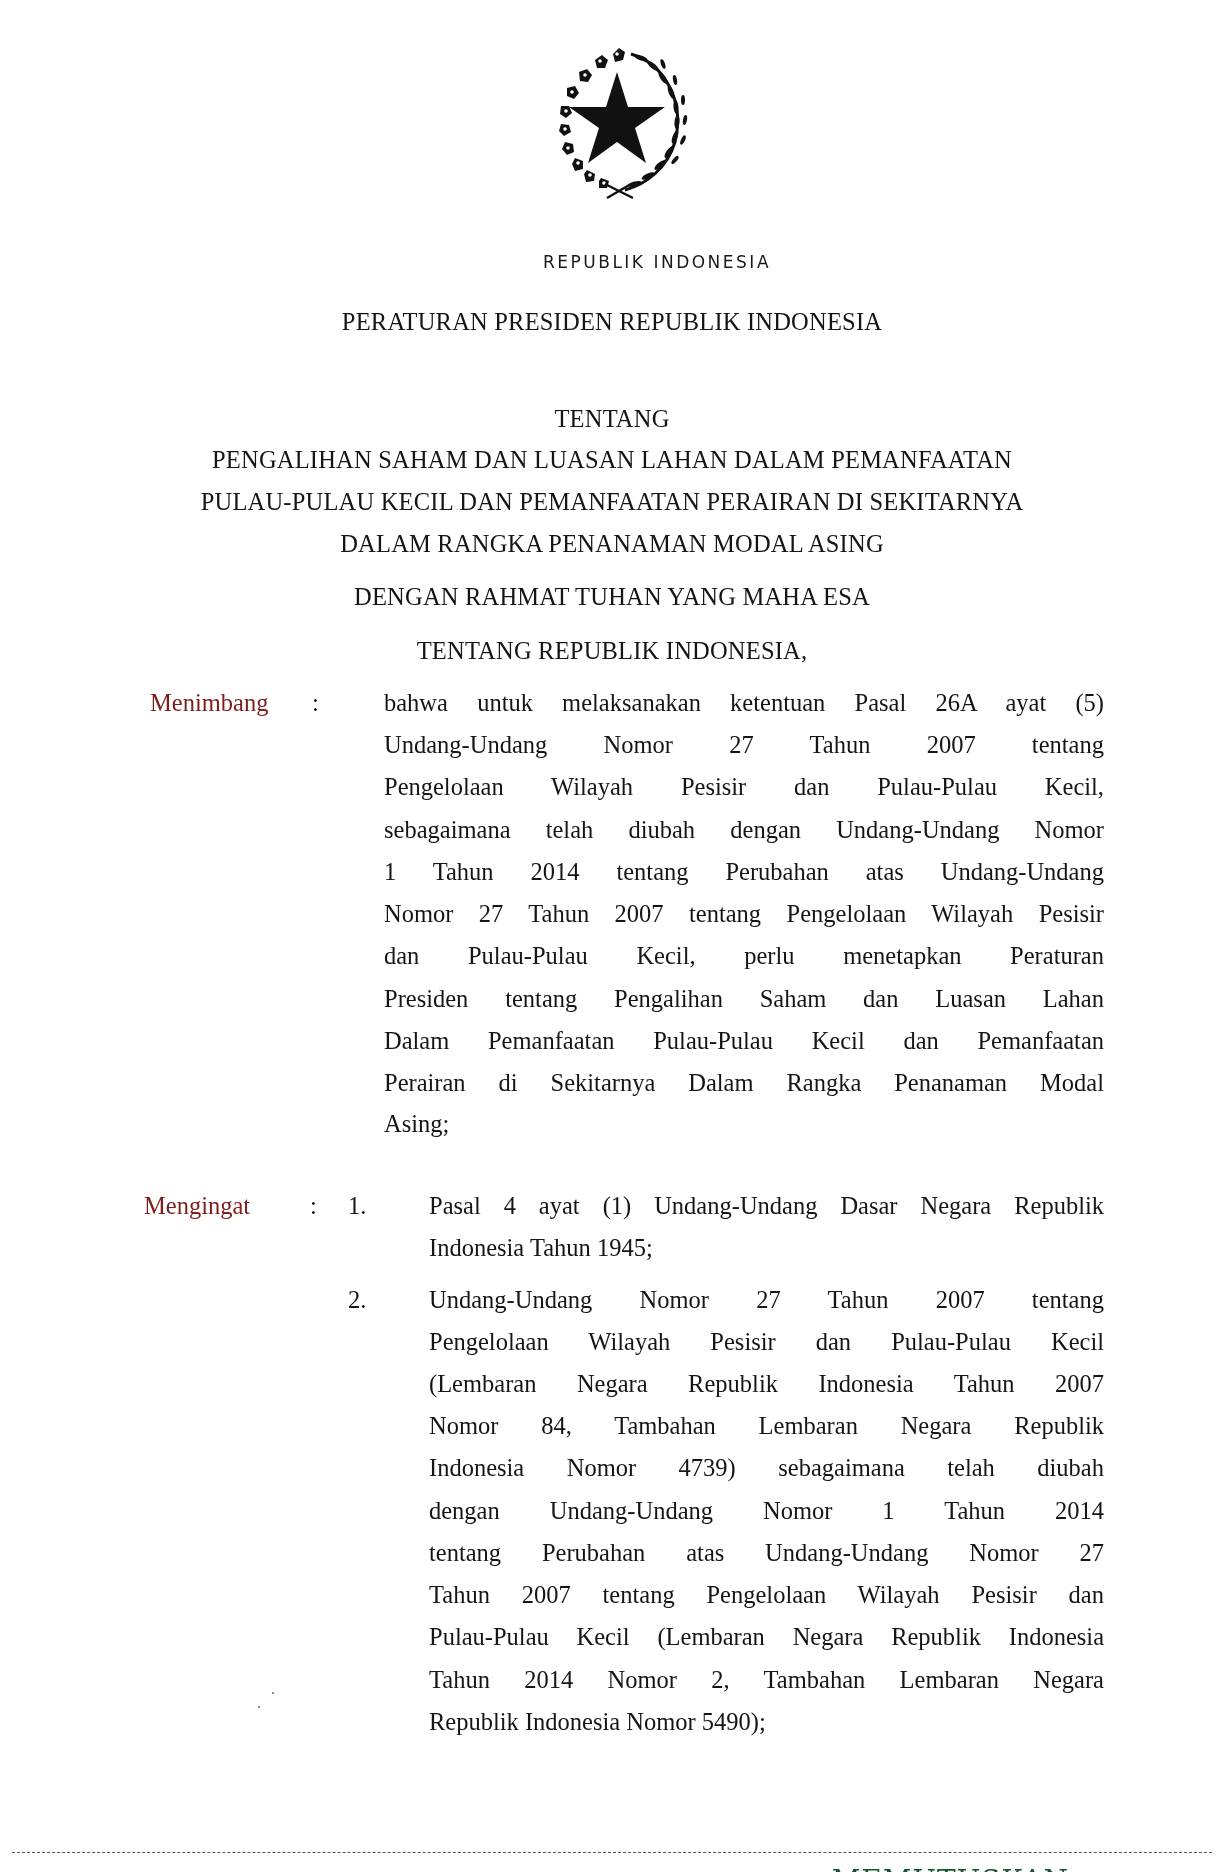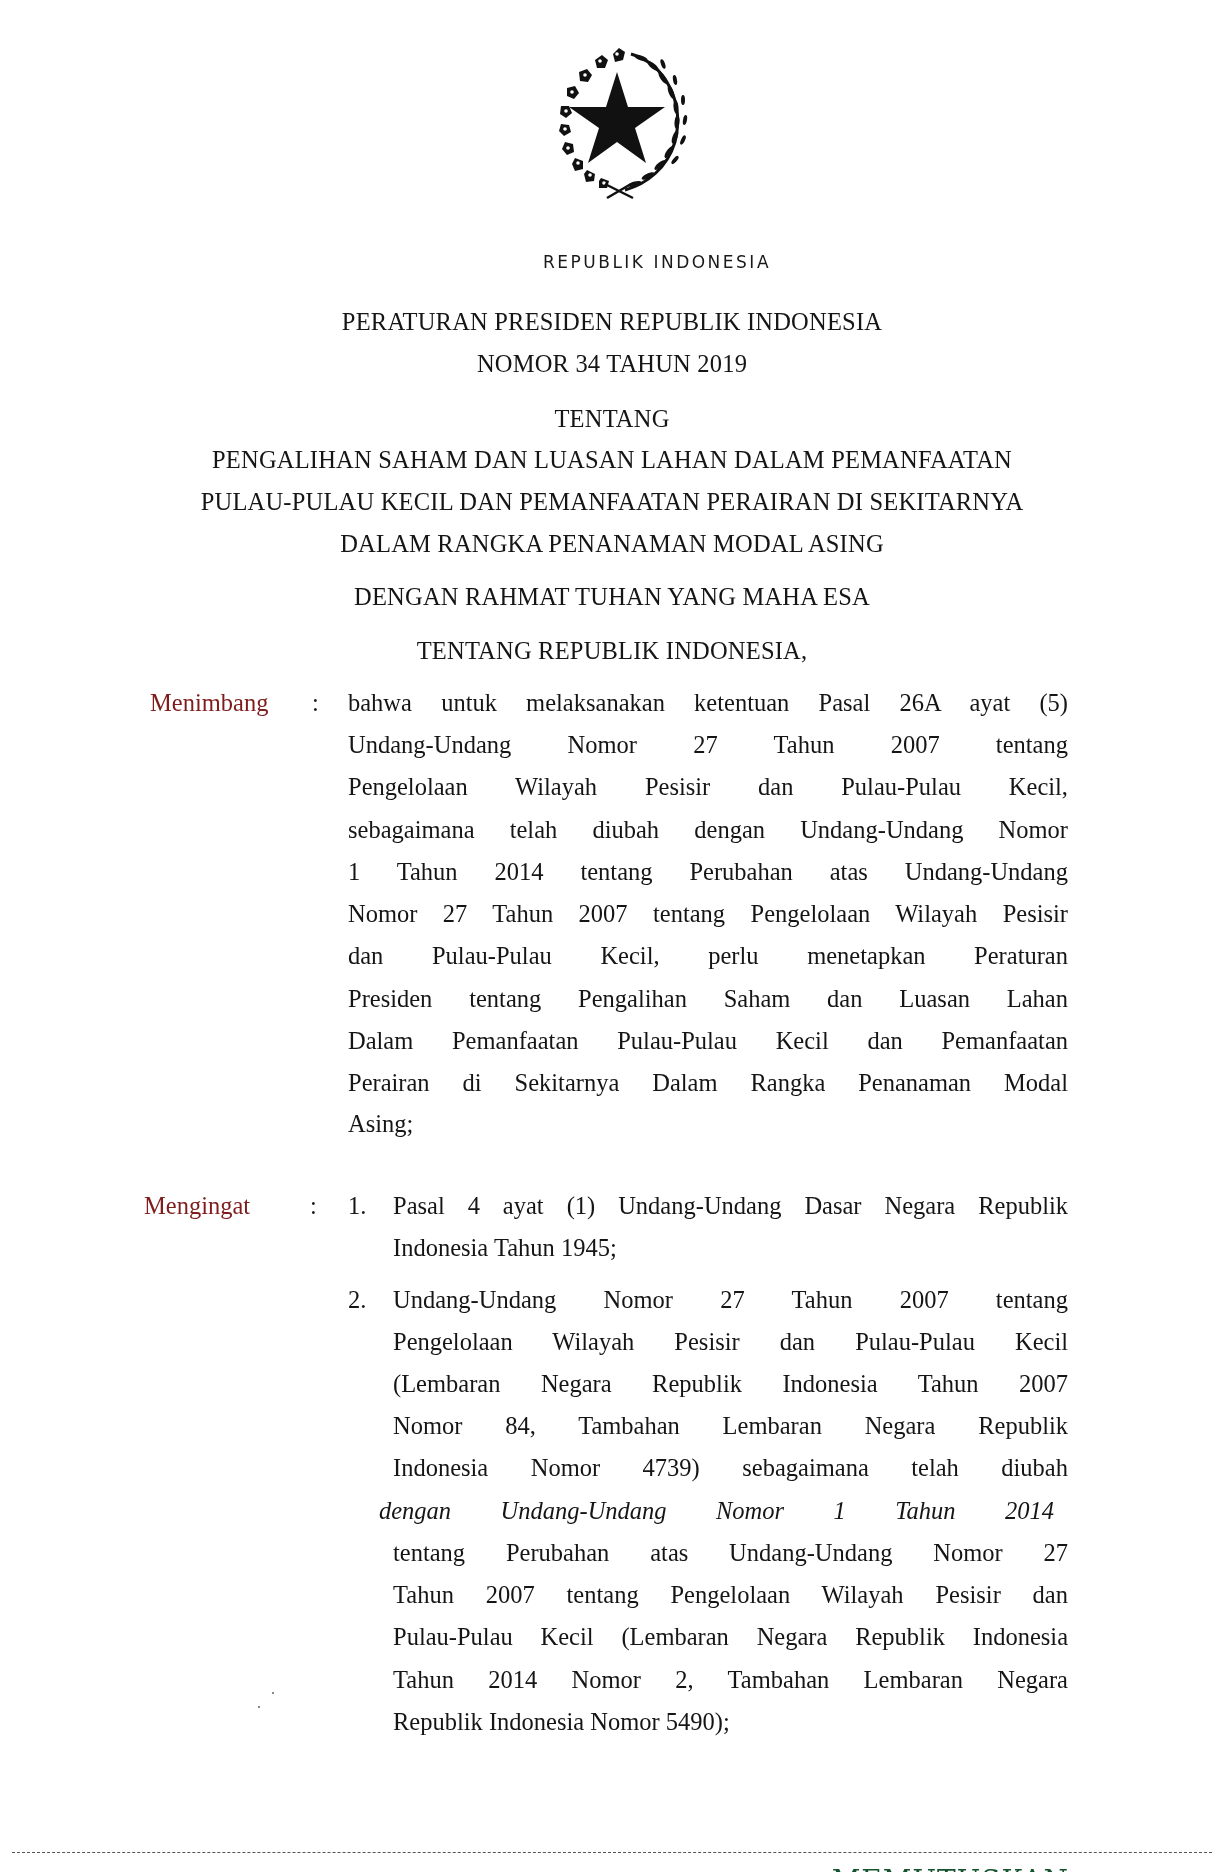--- a/index.html
+++ b/index.html
@@ -64,20 +64,21 @@
     }
     .body-line {
       position: absolute;
       font-family: "Liberation Serif", "DejaVu Serif", serif;
       font-size: 24.5px;
       color: #151515;
       white-space: nowrap;
       text-align: justify;
       text-align-last: justify;
       height: 30px;
+      margin-left: 36px;
     }
     .body-line.last {
       text-align-last: left;
     }
     .list-num {
       position: absolute;
       font-family: "Liberation Serif", "DejaVu Serif", serif;
       font-size: 24.5px;
       color: #151515;
     }
@@ -158,21 +159,20 @@
     </g>
 
     <path d="M70 142 L98 156 M72 156 L96 142" stroke="#111" stroke-width="2.5" fill="none"></path>
 
     <polygon points="82,30 93,65 130,65 100,86 111,121 82,100 53,121 64,86 34,65 71,65" fill="#111"></polygon>
   </svg>
 
   <div class="header-sans" style="top:252px;margin-left:45px;">REPUBLIK INDONESIA</div>
 
   <div class="center-line" style="top:308px;">PERATURAN PRESIDEN REPUBLIK INDONESIA</div>
-  <div class="center-line" style="top:350px;">NOMOR 34 TAHUN 2019</div>
   <div class="center-line" style="top:405px;">TENTANG</div>
   <div class="center-line" style="top:446px;">PENGALIHAN SAHAM DAN LUASAN LAHAN DALAM PEMANFAATAN</div>
   <div class="center-line" style="top:530px;">DALAM RANGKA PENANAMAN MODAL ASING</div>
   <div class="center-line" style="top:488px;">PULAU-PULAU KECIL DAN PEMANFAATAN PERAIRAN DI SEKITARNYA</div>
   <div class="center-line" style="top:583px;">DENGAN RAHMAT TUHAN YANG MAHA ESA</div>
   <div class="center-line" style="top:637px;">TENTANG REPUBLIK INDONESIA,</div>
 
   <div class="label" style="left:150px; top:689px;">Menimbang</div>
   <div class="colon" style="left:312px; top:689px;">:</div>
   <div>
@@ -198,21 +198,21 @@
     <div class="body-line last" style="left:393px; top:1234px; width:675px;">Indonesia Tahun 1945;</div>
   </div>
 
   <div>
     <div class="list-num" style="left:348px; top:1286px;">2.</div>
     <div class="body-line" style="left:393px; top:1286px; width:675px;">Undang-Undang Nomor 27 Tahun 2007 tentang</div>
     <div class="body-line" style="left:393px; top:1328px; width:675px;">Pengelolaan Wilayah Pesisir dan Pulau-Pulau Kecil</div>
     <div class="body-line" style="left:393px; top:1370px; width:675px;">(Lembaran Negara Republik Indonesia Tahun 2007</div>
     <div class="body-line" style="left:393px; top:1412px; width:675px;">Nomor 84, Tambahan Lembaran Negara Republik</div>
     <div class="body-line" style="left:393px; top:1454px; width:675px;">Indonesia Nomor 4739) sebagaimana telah diubah</div>
-    <div class="body-line" style="left:379px; top:1497px; width:675px;font-style:italic;">dengan Undang-Undang Nomor 1 Tahun 2014</div>
+    <div class="body-line" style="left:393px; top:1497px; width:675px;">dengan Undang-Undang Nomor 1 Tahun 2014</div>
     <div class="body-line" style="left:393px; top:1539px; width:675px;">tentang Perubahan atas Undang-Undang Nomor 27</div>
     <div class="body-line" style="left:393px; top:1581px; width:675px;">Tahun 2007 tentang Pengelolaan Wilayah Pesisir dan</div>
     <div class="body-line" style="left:393px; top:1623px; width:675px;">Pulau-Pulau Kecil (Lembaran Negara Republik Indonesia</div>
     <div class="body-line" style="left:393px; top:1666px; width:675px;">Tahun 2014 Nomor 2, Tambahan Lembaran Negara</div>
     <div class="body-line last" style="left:393px; top:1708px; width:675px;">Republik Indonesia Nomor 5490);</div>
   </div>
 
   <div class="continuation">MEMUTUSKAN: ...</div>
 
   <span class="speck" style="left:272px; top:1692px;"></span>

